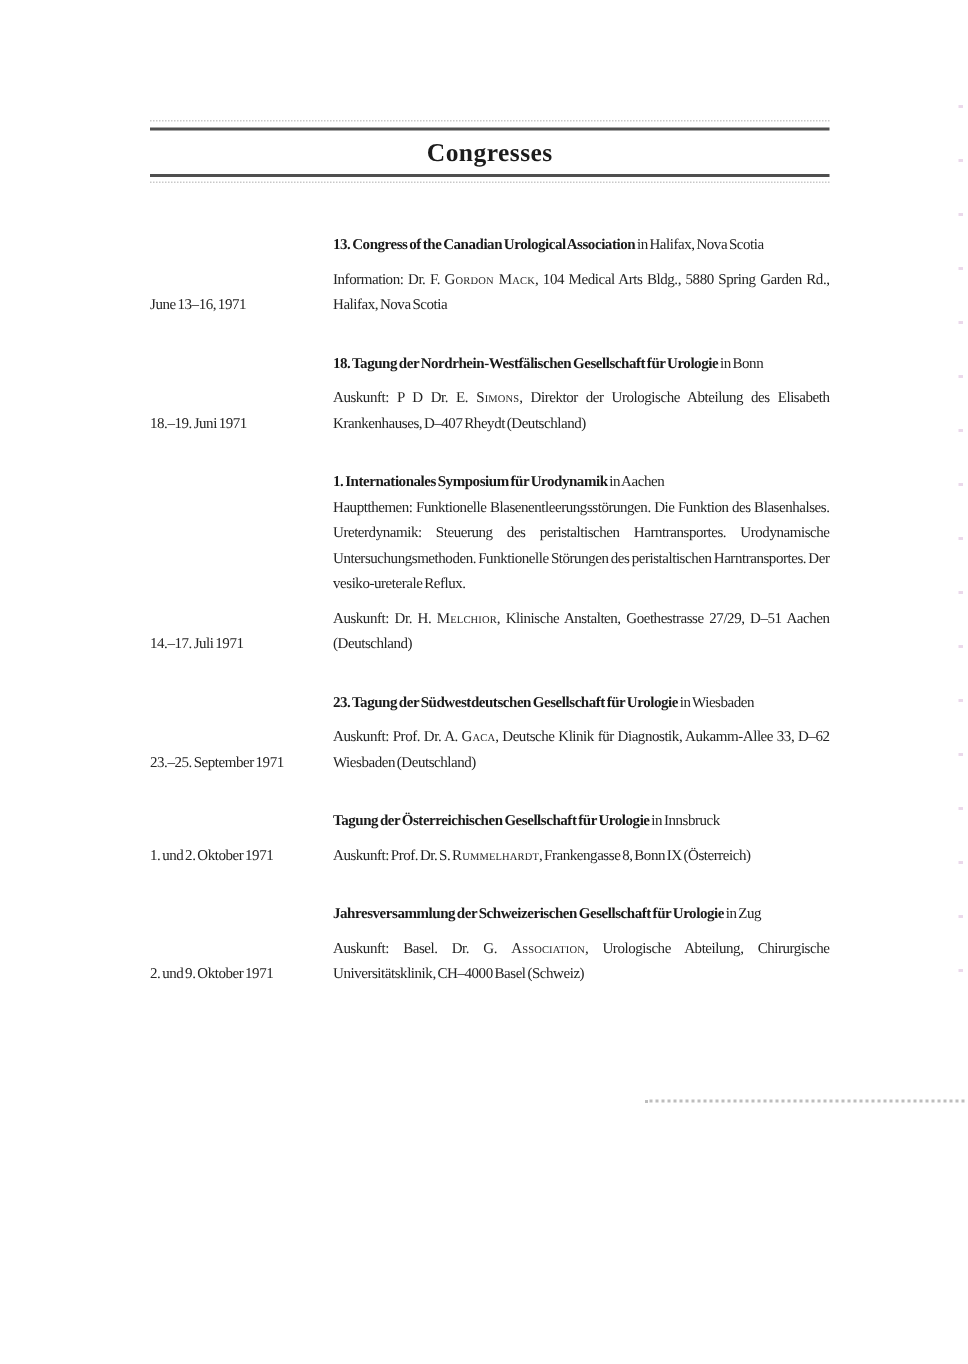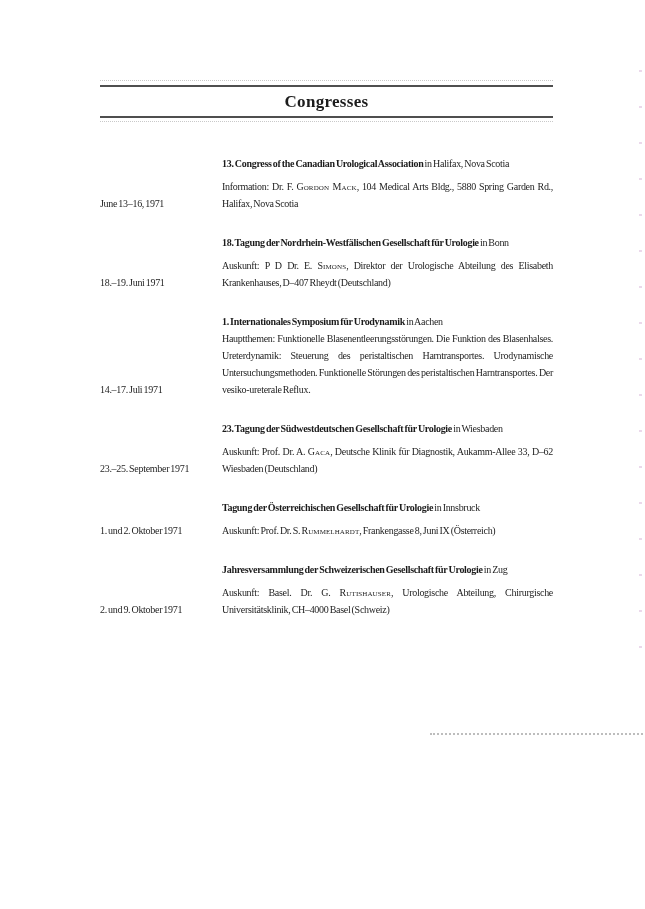--- a/index.html
+++ b/index.html
@@ -117,41 +117,42 @@
     <p class="para"><span class="normal">Auskunft: P D Dr. E. </span><span class="smallcaps">Simons</span><span class="normal">, Direktor der Urologische Abteilung des Elisabeth Krankenhauses, </span><span class="italic">D–407 Rheydt</span><span class="normal"> (Deutschland)</span></p>
           </div>
   </section>
 
 
   <section class="entry">
     <div class="date">14.–17. Juli 1971</div>
     <div class="body">
       <p class="title-line"><b>1. Internationales Symposium für Urodynamik</b> in Aachen</p>
     <p class="para tight"><span class="normal">Hauptthemen: Funktionelle Blasenentleerungsstörungen. Die Funktion des Blasenhalses. Ureterdynamik: Steuerung des peristaltischen Harntransportes. Urodynamische Untersuchungsmethoden. Funktionelle Störungen des peristaltischen Harntransportes. Der vesiko-ureterale Reflux.</span></p>
+            <p class="para"><span class="normal">Auskunft: Dr. H. </span><span class="smallcaps">Melchior</span><span class="normal">, Klinische Anstalten, Goethestrasse 27/29, </span><span class="italic">D–51 Aachen</span><span class="normal"> (Deutschland)</span></p>
           </div>
   </section>
 
   <section class="entry">
     <div class="date">23.–25. September 1971</div>
     <div class="body">
       <p class="title-line"><b>23. Tagung der Südwestdeutschen Gesellschaft für Urologie</b> in Wiesbaden</p>
     <p class="para"><span class="normal">Auskunft: Prof. Dr. A. </span><span class="smallcaps">Gaca</span><span class="normal">, Deutsche Klinik für Diagnostik, Aukamm-Allee 33, </span><span class="italic">D–62 Wiesbaden</span><span class="normal"> (Deutschland)</span></p>
           </div>
   </section>
 
   <section class="entry">
     <div class="date">1. und 2. Oktober 1971</div>
     <div class="body">
       <p class="title-line"><b>Tagung der Österreichischen Gesellschaft für Urologie</b> in Innsbruck</p>
-    <p class="para"><span class="normal">Auskunft: Prof. Dr. S. </span><span class="smallcaps">Rummelhardt</span><span class="normal">, Frankengasse 8, </span><span class="italic">Juni IX</span><span class="normal"> (Österreich)</span></p>
+    <p class="para"><span class="normal">Auskunft: Prof. Dr. S. </span><span class="smallcaps">Rummelhardt</span><span class="normal">, Frankengasse 8, </span><span class="italic">Bonn IX</span><span class="normal"> (Österreich)</span></p>
           </div>
   </section>
 
   <section class="entry">
     <div class="date">2. und 9. Oktober 1971</div>
     <div class="body">
       <p class="title-line"><b>Jahresversammlung der Schweizerischen Gesellschaft für Urologie</b> in Zug</p>
-    <p class="para"><span class="normal">Auskunft: Basel. Dr. G. </span><span class="smallcaps">Rutishauser</span><span class="normal">, Urologische Abteilung, Chirurgische Universitätsklinik, </span><span class="italic">CH–4000 Basel</span><span class="normal"> (Schweiz)</span></p>
+    <p class="para"><span class="normal">Auskunft: Basel. Dr. G. </span><span class="smallcaps">Association</span><span class="normal">, Urologische Abteilung, Chirurgische Universitätsklinik, </span><span class="italic">CH–4000 Basel</span><span class="normal"> (Schweiz)</span></p>
           </div>
   </section>
 </main>
   </div>
 </div>
 
 </body></html>

